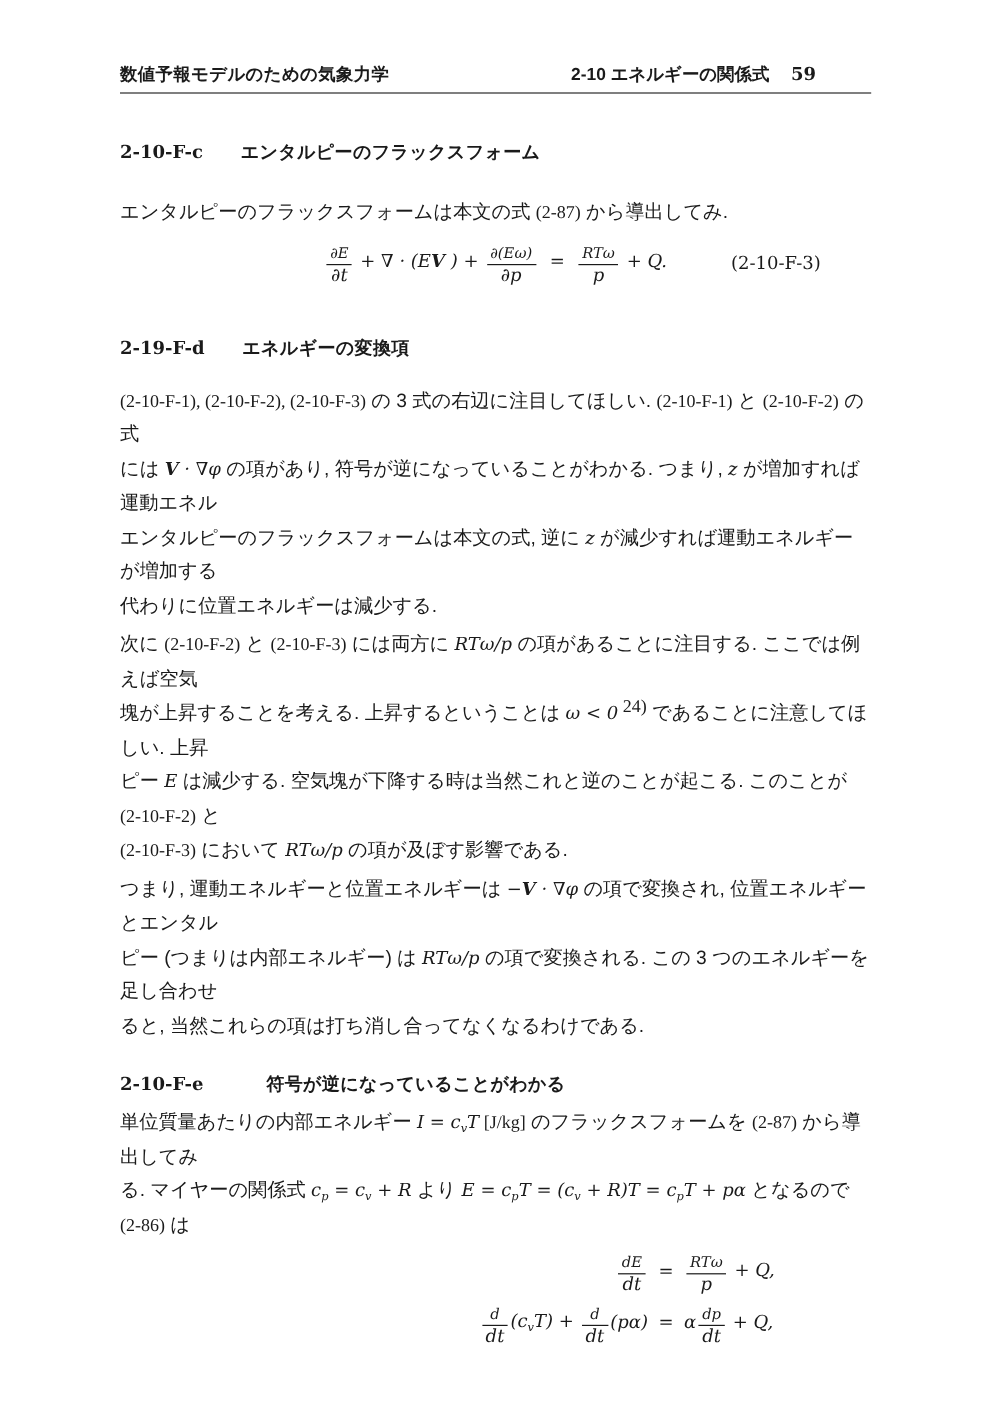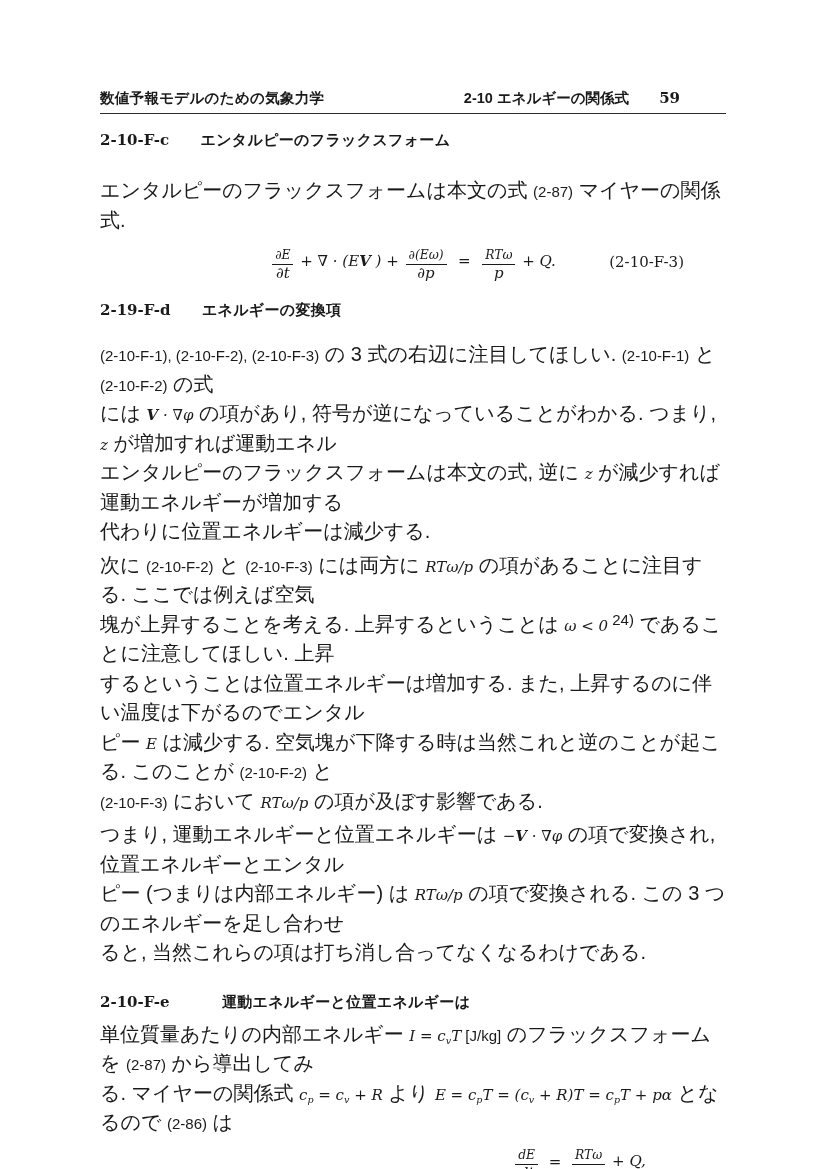--- a/index.html
+++ b/index.html
@@ -5,40 +5,40 @@
   html,body { margin:0; padding:0; background:#ffffff; }
   .page {
     position:relative; width:826px; height:1169px; background:#ffffff;
     color:#1a1a1a; overflow:hidden;
     font-family:"Liberation Sans", sans-serif;
   }
   .content { position:absolute; left:100px; top:0; width:626px; }
 
   
   .header { display:flex; justify-content:space-between; align-items:baseline;
-            padding-top:89px; font-weight:bold; }
+            padding-top:53px; font-weight:bold; }
   .h-left { font-size:14.5px; letter-spacing:0.3px; }
   .h-right { padding-right:46px; font-size:14.5px; }
-  .h-page { font-family:"DejaVu Serif", serif; font-size:15px; margin-left:26px; }
+  .h-page { font-family:"DejaVu Serif", serif; font-size:15px; margin-left:14px; }
   .hrule { border-bottom:1.6px solid #2b2b2b; margin-top:5px; }
 
   
-  .sec { margin-top:17px; height:20px; }
+  .sec { margin-top:40px; height:20px; }
   .sec-num { font-family:"DejaVu Serif", serif; font-weight:bold; font-size:15px; }
   .sec-title { font-weight:bold; font-size:15px; margin-left:1.8em; letter-spacing:0.3px; }
   .sec-title.wide { margin-left:3.2em; }
 
   
   .para { margin-top:26px; }
   .para + .para { margin-top:4px; }
   .tline { line-height:27.5px; white-space:pre-wrap; font-size:14.5px; }
-  .jp  { font-size:20px; white-space:pre-wrap; }
+  .jp  { font-size:16px; white-space:pre-wrap; }
   .m   { font-family:"DejaVu Serif", serif; font-style:italic; font-size:15px; white-space:pre-wrap; }
   .mb  { font-family:"DejaVu Serif", serif; font-style:italic; font-weight:bold; font-size:15px; white-space:pre-wrap; }
-  .r   { font-family:Liberation Sans, sans-serif; font-size:15px; white-space:pre-wrap; }
+  .r   { font-family:Liberation Serif, serif; font-size:15px; white-space:pre-wrap; }
   .sp  { font-size:15px; vertical-align:6px; line-height:0; }
   .sb  { font-size:9.5px; vertical-align:-3px; line-height:0; }
 
   
   .frac { display:inline-block; vertical-align:middle; text-align:center; margin:0 2px; }
   .fn, .fd { display:block; line-height:1.1; padding:0 3px; }
   .fd { border-top:1px solid #1a1a1a; }
 
   .displayeq { position:relative; margin-top:4px; height:44px;
                display:flex; align-items:center; justify-content:center; }
@@ -67,21 +67,21 @@
       </span>
     </div>
     <div class="hrule"></div>
 
     <div class="sec">
       <span class="sec-num">2-10-F-c</span>
       <span class="sec-title">エンタルピーのフラックスフォーム</span>
     </div>
 
     <div class="para">
-        <div class="tline"><span class="jp">エンタルピーのフラックスフォームは本文の式 </span><span class="r">(2-87)</span><span class="jp"> マイヤーの関係式.</span></div>
+        <div class="tline"><span class="jp">エンタルピーのフラックスフォームは本文の式 </span><span class="r">(2-87)</span><span class="jp"> から導出してみ.</span></div>
       </div>
 
     <div class="displayeq">
       <span class="eqbody"><span class="frac"><span class="fn m">∂E</span><span class="fd m">∂t</span></span><span class="m"> + ∇ · (E</span><span class="mb">V</span><span class="m"> ) + </span><span class="frac"><span class="fn m">∂(Eω)</span><span class="fd m">∂p</span></span><span class="m">  =  </span><span class="frac"><span class="fn m">RTω</span><span class="fd m">p</span></span><span class="m"> + Q.</span></span>
       <span class="eqnum">(2-10-F-3)</span>
     </div>
 
     <div class="sec">
       <span class="sec-num">2-19-F-d</span>
       <span class="sec-title">エネルギーの変換項</span>
@@ -89,33 +89,32 @@
 
     <div class="para" style="margin-top:20px">
         <div class="tline"><span class="r">(2-10-F-1), (2-10-F-2), (2-10-F-3)</span><span class="jp"> の 3 式の右辺に注目してほしい. </span><span class="r">(2-10-F-1)</span><span class="jp"> と </span><span class="r">(2-10-F-2)</span><span class="jp"> の式</span></div>
         <div class="tline"><span class="jp">には </span><span class="mb">V</span><span class="m"> · ∇φ</span><span class="jp"> の項があり, 符号が逆になっていることがわかる. つまり, </span><span class="m">z</span><span class="jp"> が増加すれば運動エネル</span></div>
         <div class="tline"><span class="jp">エンタルピーのフラックスフォームは本文の式, 逆に </span><span class="m">z</span><span class="jp"> が減少すれば運動エネルギーが増加する</span></div>
         <div class="tline"><span class="jp">代わりに位置エネルギーは減少する.</span></div>
       </div>
     <div class="para">
         <div class="tline"><span class="jp">次に </span><span class="r">(2-10-F-2)</span><span class="jp"> と </span><span class="r">(2-10-F-3)</span><span class="jp"> には両方に </span><span class="m">RTω/p</span><span class="jp"> の項があることに注目する. ここでは例えば空気</span></div>
         <div class="tline"><span class="jp">塊が上昇することを考える. 上昇するということは </span><span class="m">ω &lt; 0</span><span class="r"> <span class="sp">24)</span></span><span class="jp"> であることに注意してほしい. 上昇</span></div>
-        <div class="tline"><span class="jp">するということは位置エネルギーは増加する. また, 上昇するのに伴い温度は下がるのでエンタル</span></div>
         <div class="tline"><span class="jp">ピー </span><span class="m">E</span><span class="jp"> は減少する. 空気塊が下降する時は当然これと逆のことが起こる. このことが </span><span class="r">(2-10-F-2)</span><span class="jp"> と</span></div>
         <div class="tline"><span class="r">(2-10-F-3)</span><span class="jp"> において </span><span class="m">RTω/p</span><span class="jp"> の項が及ぼす影響である.</span></div>
       </div>
     <div class="para">
         <div class="tline"><span class="jp">つまり, 運動エネルギーと位置エネルギーは </span><span class="m">−</span><span class="mb">V</span><span class="m"> · ∇φ</span><span class="jp"> の項で変換され, 位置エネルギーとエンタル</span></div>
         <div class="tline"><span class="jp">ピー (つまりは内部エネルギー) は </span><span class="m">RTω/p</span><span class="jp"> の項で変換される. この 3 つのエネルギーを足し合わせ</span></div>
         <div class="tline"><span class="jp">ると, 当然これらの項は打ち消し合ってなくなるわけである.</span></div>
       </div>
 
     <div class="sec" style="margin-top:24px">
       <span class="sec-num">2-10-F-e</span>
-      <span class="sec-title wide">運動エネルギーと位置エネルギーは</span>
+      <span class="sec-title wide">符号が逆になっていることがわかる</span>
     </div>
 
     <div class="para" style="margin-top:8px">
         <div class="tline"><span class="jp">単位質量あたりの内部エネルギー </span><span class="m">I = c<span class="sb">v</span>T</span><span class="r"> [J/kg]</span><span class="jp"> のフラックスフォームを </span><span class="r">(2-87)</span><span class="jp"> から導出してみ</span></div>
         <div class="tline"><span class="jp">る. マイヤーの関係式 </span><span class="m">c<span class="sb">p</span> = c<span class="sb">v</span> + R</span><span class="jp"> より </span><span class="m">E = c<span class="sb">p</span>T = (c<span class="sb">v</span> + R)T = c<span class="sb">p</span>T + pα</span><span class="jp"> となるので </span><span class="r">(2-86)</span><span class="jp"> は</span></div>
       </div>
 
     <div class="eqarray">
         <div class="eqrow">
           <span class="eql"><span class="frac"><span class="fn m">dE</span><span class="fd m">dt</span></span></span>

